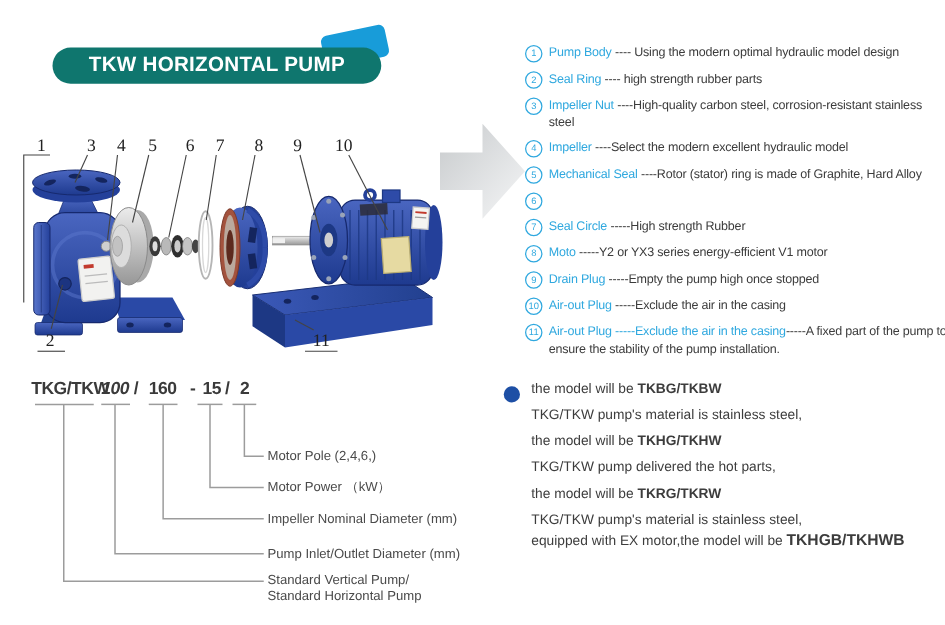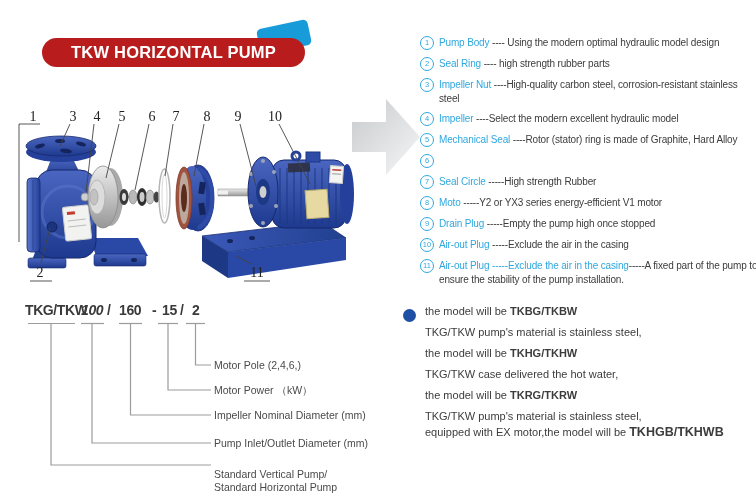--- a/index.html
+++ b/index.html
@@ -1,21 +1,21 @@
 <!DOCTYPE html>
 <html><head>
 <meta charset="utf-8">
 <style>
   html,body{margin:0;padding:0;background:#fff;}
   #page{position:relative;width:756px;height:500px;background:#ffffff;overflow:hidden;
         font-family:"Liberation Sans", sans-serif;}
   
   .banner-accent{position:absolute;left:258px;top:24px;width:52px;height:26px;
         background:#189CD9;border-radius:5px;transform:rotate(-12deg);}
-  .banner{position:absolute;left:42px;top:38px;width:263px;height:29px;background:#b91c1c;
+  .banner{position:absolute;left:42px;top:38px;width:263px;height:29px;background:#0f766e;
         border-radius:15px;display:flex;align-items:center;justify-content:center;text-align:center;}
   .banner span{color:#fff;font-weight:bold;font-size:16.5px;letter-spacing:.2px;}
   
   .parts-list{position:absolute;left:420px;top:36px;width:340px;}
   .part-row{display:flex;align-items:flex-start;margin-bottom:7px;
         font-size:10px;line-height:13.5px;letter-spacing:-0.15px;color:#3c3c3c;}
   .pnum{flex:0 0 auto;width:12px;height:12px;margin:0 5px 0 0;border:1px solid #2FA8DF;
         border-radius:50%;color:#2FA8DF;font-size:7.5px;line-height:12px;text-align:center;
         letter-spacing:0;}
   .pname{color:#2FA8DF;}
@@ -274,30 +274,30 @@
     <span class="code" style="left:119px;top:302px;">160</span>
     <span class="code" style="left:152px;top:302px;">-</span>
     <span class="code" style="left:162px;top:302px;">15</span>
     <span class="code" style="left:180px;top:302px;">/</span>
     <span class="code" style="left:192px;top:302px;">2</span>
 
     <span class="lbl" style="top:359px;">Motor Pole (2,4,6,)</span>
     <span class="lbl" style="top:384px;">Motor Power （kW）</span>
     <span class="lbl" style="top:409px;">Impeller Nominal Diameter (mm)</span>
     <span class="lbl" style="top:437px;">Pump Inlet/Outlet Diameter (mm)</span>
-    <span class="lbl" style="top:468px;">
+    <span class="lbl" style="top:458px;">
       <span>Standard Vertical Pump/</span><br>
       <span>Standard Horizontal Pump</span>
     </span>
   </div>
 
   <div class="bullet"></div>
   <div class="notes">
     <p><span>the model will be </span><span class="model">TKBG/TKBW</span></p>
     <p><span>TKG/TKW</span><span> pump's material is stainless steel,</span></p>
     <p><span>the model will be </span><span class="model">TKHG/TKHW</span></p>
-    <p><span>TKG/TKW</span><span> case delivered the hot water,</span></p>
+    <p><span>TKG/TKW</span><span> pump delivered the hot parts,</span></p>
     <p><span>the model will be </span><span class="model">TKRG/TKRW</span></p>
     <p><span>TKG/TKW</span><span> pump's material is stainless steel,</span></p>
     <p class="tight"><span>equipped with EX motor,the model will be </span><span class="model-lg">TKHGB/TKHWB</span></p>
   </div>
 
 </div>
 
 </body></html>

